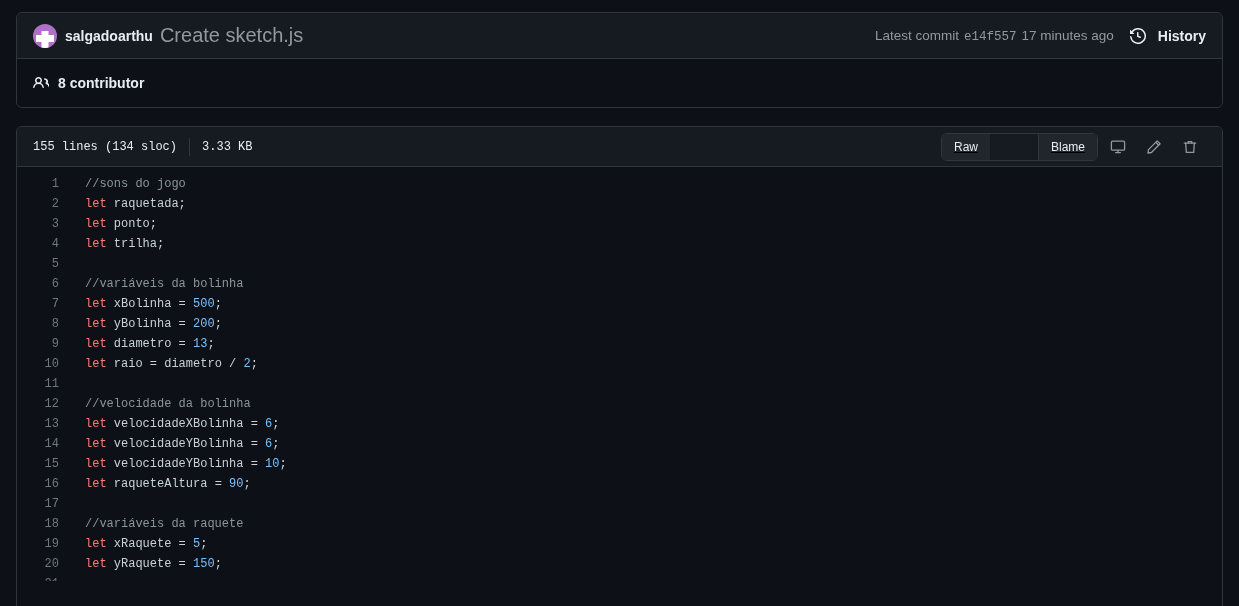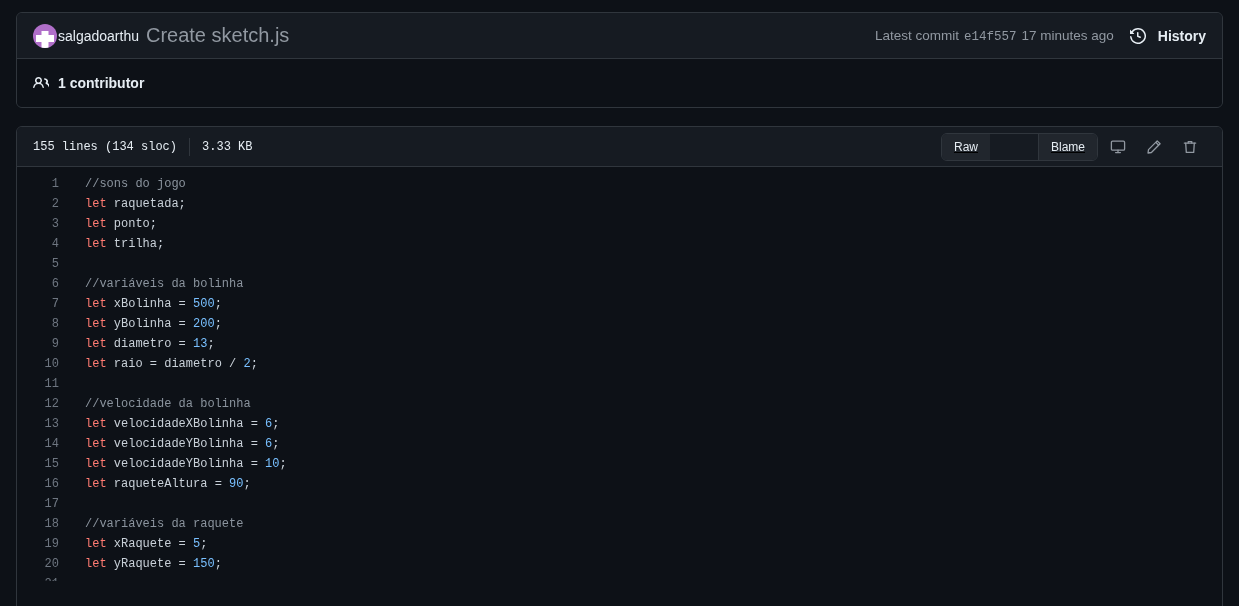--- a/index.html
+++ b/index.html
@@ -61,24 +61,24 @@
     position: absolute;
     left: 50%;
     top: 11px;
     transform: translateX(-50%);
     width: 18px;
     height: 7px;
     background: #ffffff;
   }
 
   .author {
-    margin-left: 1px;
+    margin-left: 8px;
     color: #e6edf3;
     font-size: 14px;
-    font-weight: 400;
+    font-weight: 700;
   }
   .commit-msg {
     margin-left: 7px;
     color: #9198a1;
     font-size: 20px;
     font-weight: 400;
   }
 
   .commit-right {
     margin-left: auto;
@@ -280,21 +280,21 @@
         </div>
       </div>
     </div>
 
     <div class="contrib-row">
       <span>
         <svg width="16" height="16" viewBox="0 0 16 16" fill="#e6edf3" aria-hidden="true">
           <path d="M5.5 3.5a2 2 0 1 0 0 4 2 2 0 0 0 0-4ZM2 5.5a3.5 3.5 0 1 1 5.898 2.549 5.508 5.508 0 0 1 3.034 4.084.75.75 0 1 1-1.482.235 4 4 0 0 0-7.9 0 .75.75 0 0 1-1.482-.236A5.507 5.507 0 0 1 3.102 8.05 3.493 3.493 0 0 1 2 5.5ZM11 4a.75.75 0 0 1 .75-.75 3.25 3.25 0 0 1 2.829 4.852 5.01 5.01 0 0 1 2.38 3.17.75.75 0 0 1-1.46.34 3.51 3.51 0 0 0-2.425-2.525.75.75 0 0 1-.548-.72v-.495a.75.75 0 0 1 .415-.67A1.75 1.75 0 0 0 11.75 4.75.75.75 0 0 1 11 4Z"></path>
         </svg>
       </span>
-      <span class="contrib-text">1 contributor</span>
+      <span class="contrib-text">8 contributor</span>
     </div>
   </div>
 
   <div class="file-card">
 
     <div class="file-header">
       <div class="file-meta">
         <span>155 lines (134 sloc)</span>
         <span class="meta-sep"></span>
         <span>3.33 KB</span>

